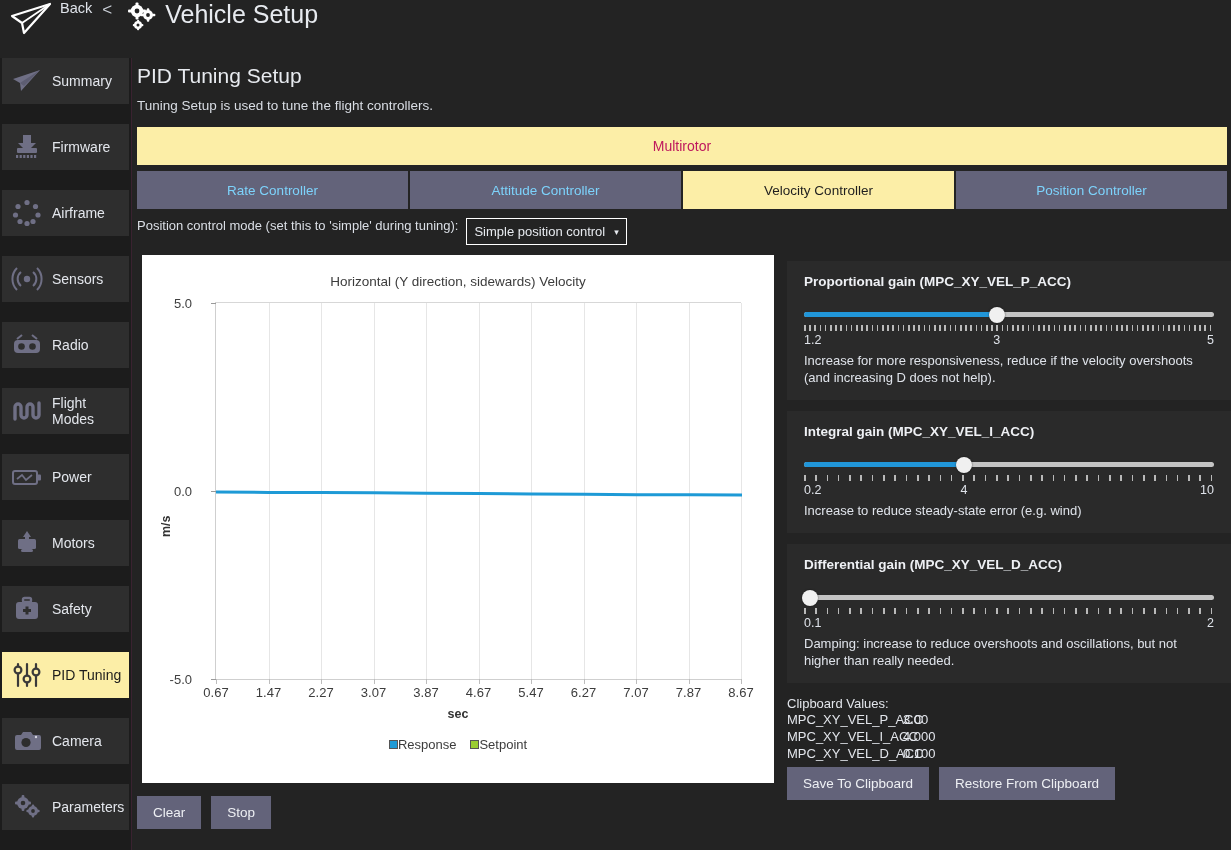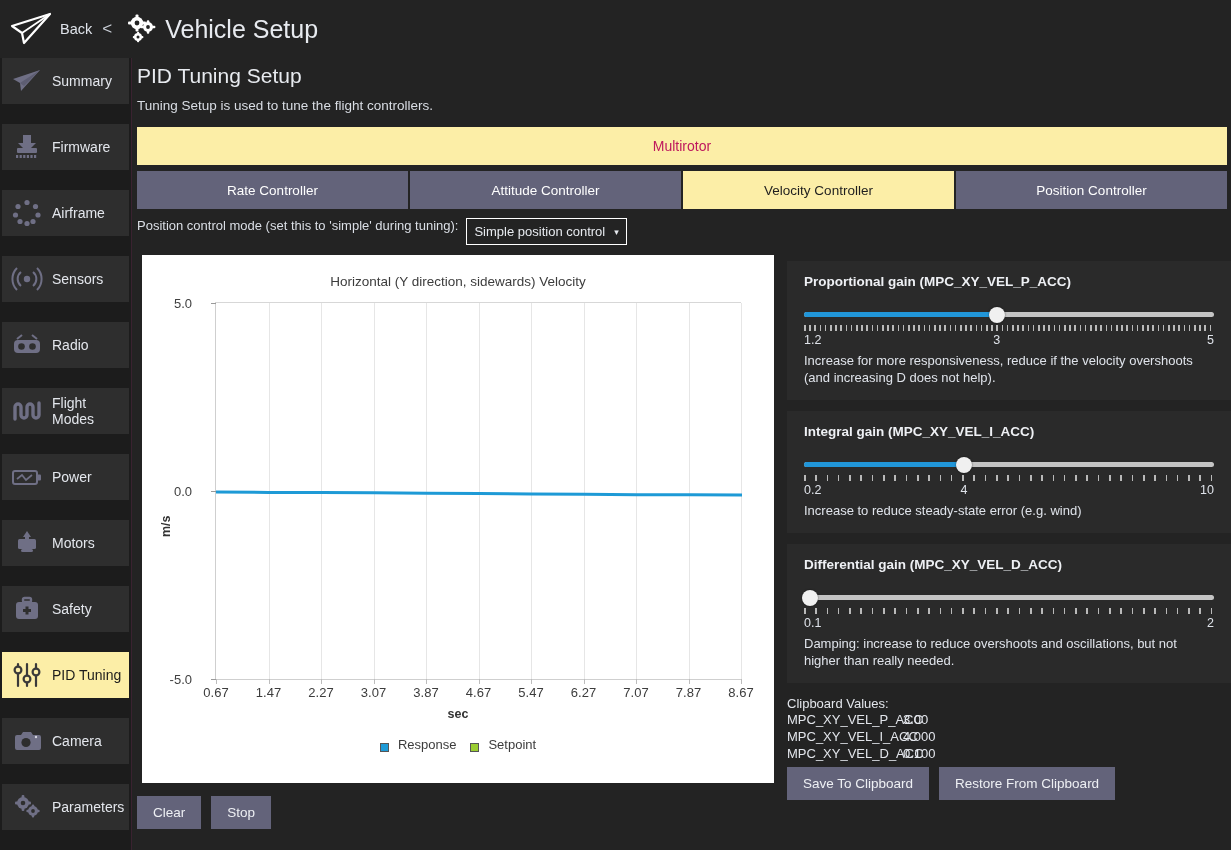--- a/index.html
+++ b/index.html
@@ -8,21 +8,21 @@
     background: #232323;
     font-family: "Liberation Sans", sans-serif;
     overflow: hidden;
   }
   body { position: relative; }
 
   
   .topbar {
     position: absolute; left: 0; top: 0; width: 1231px; height: 58px;
     background: #232323;
-    display: flex; align-items: center;
+    display: flex; align-items: flex-start;
   }
   .logo-plane {
     margin-left: 8px; width: 48px; height: 38px;
     display: flex; align-items: center; justify-content: center;
   }
   .back-label {
     color: #dfe3ea; font-size: 14.5px; margin-left: 4px;
   }
   .back-chevron { color: #c9ced6; font-size: 17px; margin-left: 10px; }
   .gears-icon { margin-left: 12px; width: 34px; height: 34px; display:flex; align-items:center; justify-content:center; }
@@ -64,21 +64,21 @@
 
   .vehicle-banner {
     margin: 14px 0 0 5px; width: 1090px; height: 38px;
     background: #fceea7; color: #be185d;
     display: flex; align-items: center; justify-content: center;
     font-size: 14px;
   }
 
   .tabrow { margin: 6px 0 0 5px; width: 1090px; height: 38px; display: flex; gap: 2px; }
   .tab {
-    flex: 1; background: #63637a; color: #ffffff;
+    flex: 1; background: #63637a; color: #7dd3fc;
     display: flex; align-items: center; justify-content: center;
     font-size: 13.5px; cursor: pointer;
   }
   .tab.act { background: #fceea7; color: #1f1f1f; }
 
   .modebar { margin: 9px 0 0 5px; display: flex; align-items: flex-start; }
   .modebar-label { color: #dbdfe6; font-size: 13px; }
   .mode-select {
     margin-left: 8px; height: 27px; padding: 0 7px;
     border: 1px solid #ffffff; background: #232323;
@@ -126,21 +126,21 @@
     white-space: nowrap;
   }
   .xlabel {
     position: absolute; left: 0; top: 452px; width: 632px;
     text-align: center; color: #333; font-size: 12.5px; font-weight: bold;
   }
   .legend {
     position: absolute; left: 0; top: 482px; width: 632px;
     display: flex; align-items: center; justify-content: center; gap: 14px;
   }
-  .lg { display: flex; align-items: flex-end; gap: 9px; }
+  .lg { display: flex; align-items: center; gap: 0; }
   .lgbox { width: 9px; height: 9px; border: 1px solid #555; }
   .lgtxt { color: #3c3c3c; font-size: 13px; }
 
   .btnrow { position: absolute; left: 5px; top: 738px; display: flex; gap: 10px; }
   .gbtn {
     background: #63637a; color: #eef0f4; border: none;
     font-size: 13.5px; font-family: "Liberation Sans", sans-serif;
     padding: 0 16px; height: 33px; cursor: pointer;
   }
 

